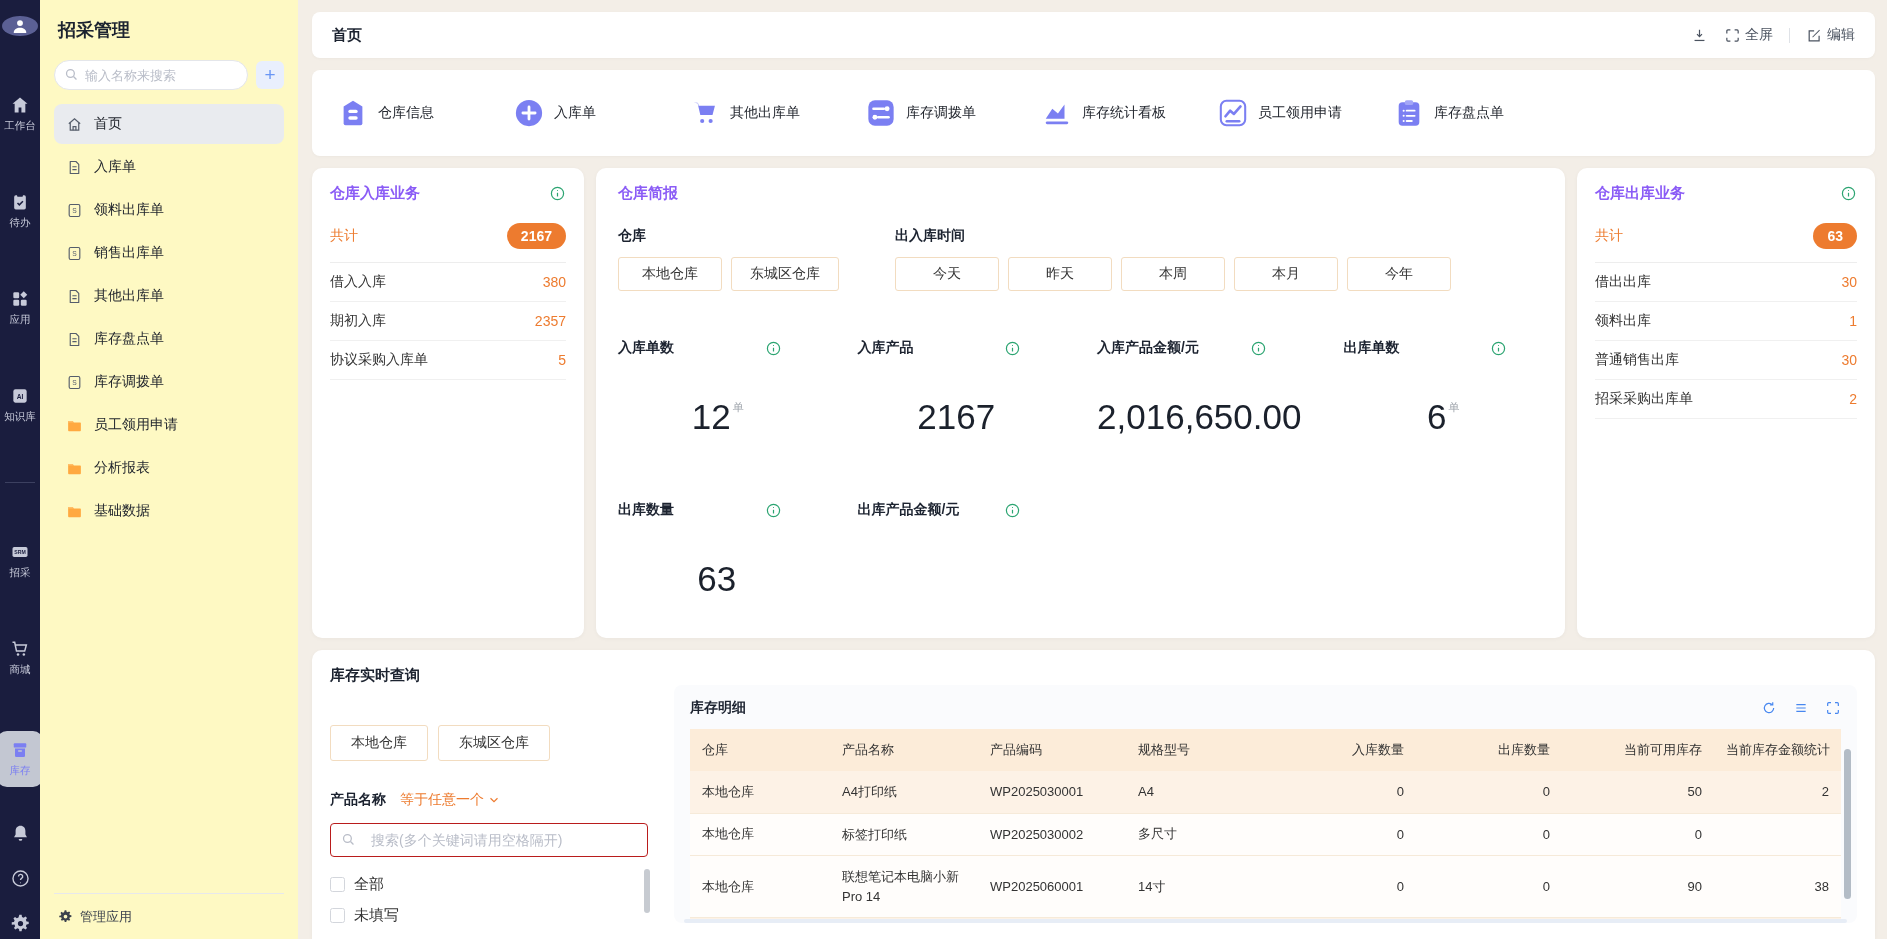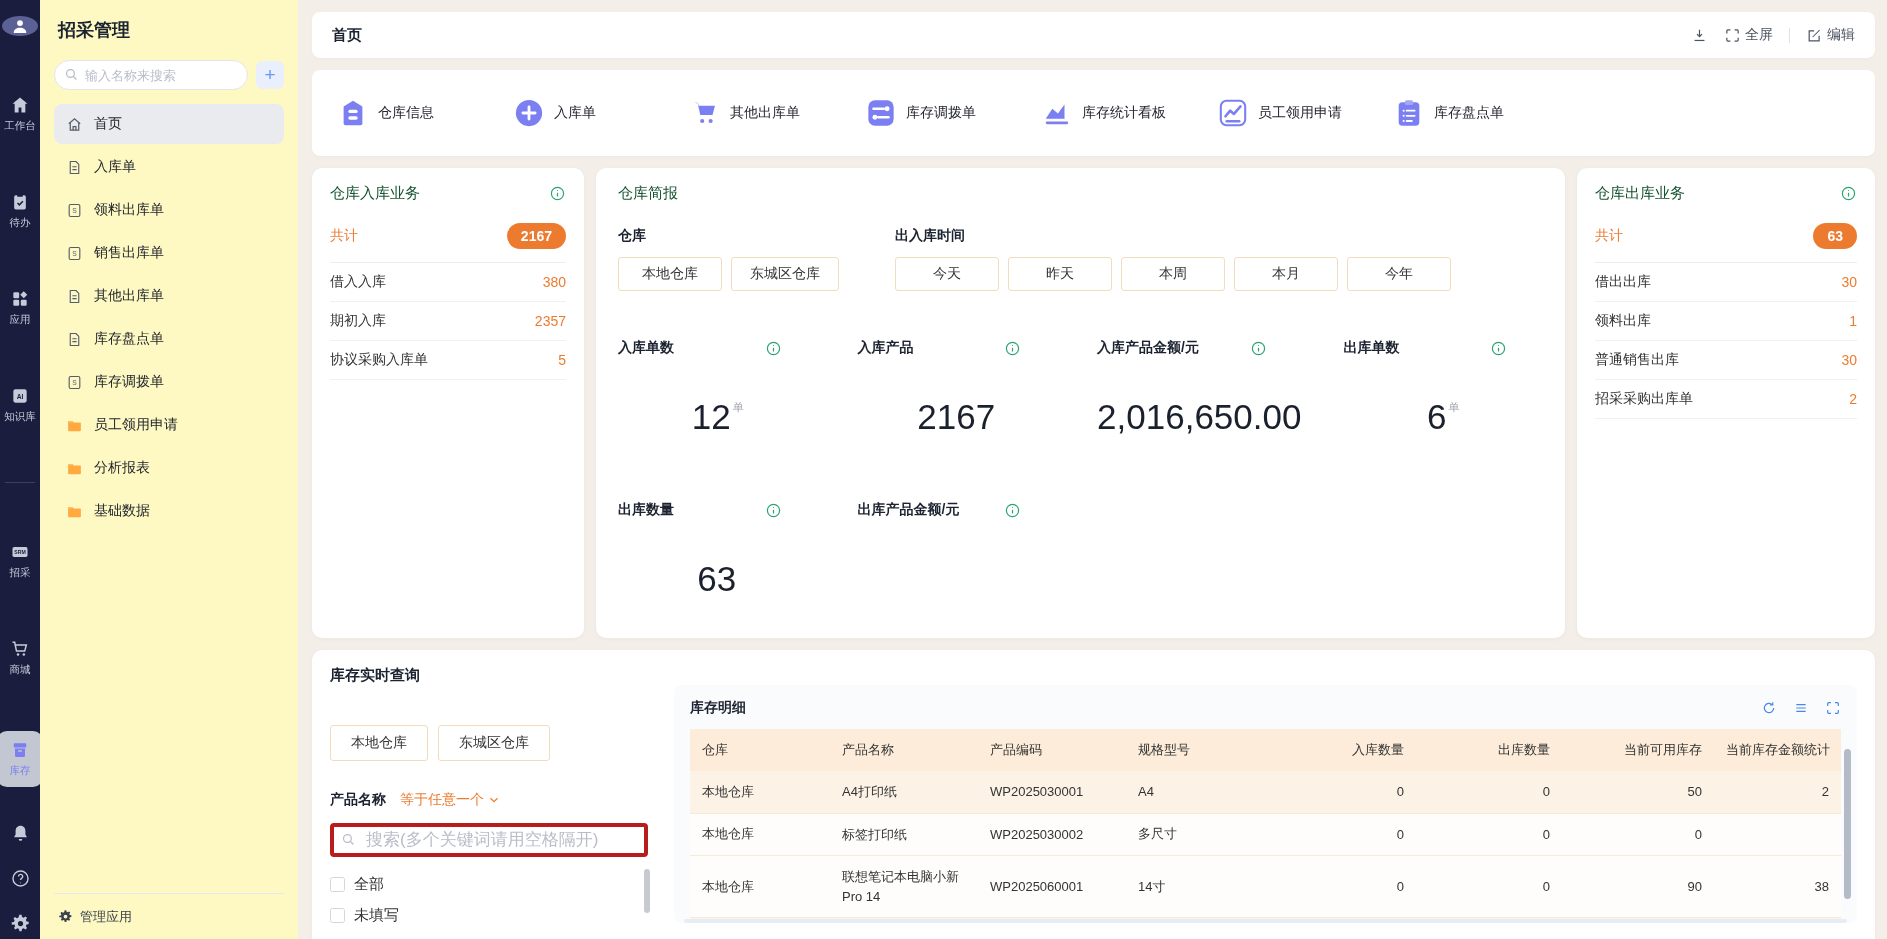--- a/index.html
+++ b/index.html
@@ -44,21 +44,21 @@
 
   .quicklinks { background:#fff; border-radius:8px; height:86px; flex-shrink:0; display:flex; align-items:center; padding:16px 26px; box-shadow:0 1px 3px rgba(0,0,0,.03); }
   .ql-item { display:flex; align-items:center; gap:10px; width:176px; font-size:14px; color:#23272f; cursor:pointer; }
   .ql-item svg { width:30px; height:30px; flex-shrink:0; }
 
   .cards-row { display:flex; gap:12px; height:470px; flex-shrink:0; }
   .card { background:#fff; border-radius:10px; box-shadow:0 1px 4px rgba(0,0,0,.04); }
   .side-card { width:272px; padding:16px 18px; display:flex; flex-direction:column; }
   .side-card.right { width:298px; }
   .card-head { display:flex; align-items:center; justify-content:space-between; }
-  .card-title { font-size:15px; font-weight:normal; color:#14532d; }
+  .card-title { font-size:15px; font-weight:bold; color:#8b5cf6; }
   .info-ic { width:17px; height:17px; cursor:pointer; }
   .total-row { display:flex; align-items:center; justify-content:space-between; height:54px; border-bottom:1px solid #ededed; margin-top:6px; }
   .total-label { color:#ED7B2F; font-size:14px; }
   .pill { background:#ED7B2F; color:#fff; border-radius:14px; padding:5px 14px; font-size:14px; font-weight:bold; }
   .stat-row { display:flex; align-items:center; justify-content:space-between; height:39px; border-bottom:1px solid #f0f0f0; font-size:14px; color:#333; }
   .stat-row .v { color:#ED7B2F; }
 
   .briefing { flex:1; padding:16px 22px; min-width:0; }
   .filters { display:flex; margin-top:24px; }
   .fgroup .flabel { font-size:14px; font-weight:bold; color:#1c2330; margin-bottom:12px; display:block; }
@@ -75,21 +75,21 @@
   .bc-title { font-size:15px; font-weight:bold; color:#1c2330; }
   .bc-body { display:flex; gap:26px; flex:1; min-height:0; }
   .filters-col { width:318px; flex-shrink:0; padding-top:40px; }
   .wh-btns { display:flex; gap:10px; }
   .fbtn.small { height:36px; min-width:90px; padding:0 20px; }
   .prod-row { margin-top:30px; display:flex; align-items:center; gap:14px; font-size:14px; }
   .prod-label { font-weight:bold; color:#1c2330; }
   .cond { color:#ED7B2F; display:flex; align-items:center; gap:3px; cursor:pointer; }
   .cond svg { width:14px; height:14px; }
   .psearch { margin-top:14px; position:relative; }
-  .psearch input { width:100%; height:34px; border:4px solid #b91c1c; border-radius:4px; background:#fff; padding:0 10px 0 32px; font-size:17px; color:#333; outline:none; }
+  .psearch input { width:100%; height:34px; border:1px solid #b91c1c; border-radius:4px; background:#fff; padding:0 10px 0 40px; font-size:14px; color:#333; outline:none; }
   .psearch input::placeholder { color:#b9bdc8; }
   .psearch .mag { position:absolute; left:10px; top:8px; width:17px; height:17px; }
   .opts { margin-top:12px; position:relative; }
   .opt { height:31px; display:flex; align-items:center; gap:9px; font-size:15px; color:#333; cursor:pointer; }
   .cb { width:15px; height:15px; border:1px solid #d3d6dc; border-radius:2.5px; background:#fff; flex-shrink:0; }
   .opts-thumb { position:absolute; right:-2px; top:0; width:6px; height:44px; background:#c7cbd1; border-radius:3px; }
 
   .detail-panel { flex:1; background:#fafbfd; border-radius:8px; padding:14px 16px 0; min-width:0; position:relative; overflow:hidden; }
   .dp-head { display:flex; align-items:center; justify-content:space-between; }
   .dp-title { font-size:14px; font-weight:bold; color:#1c2330; }

